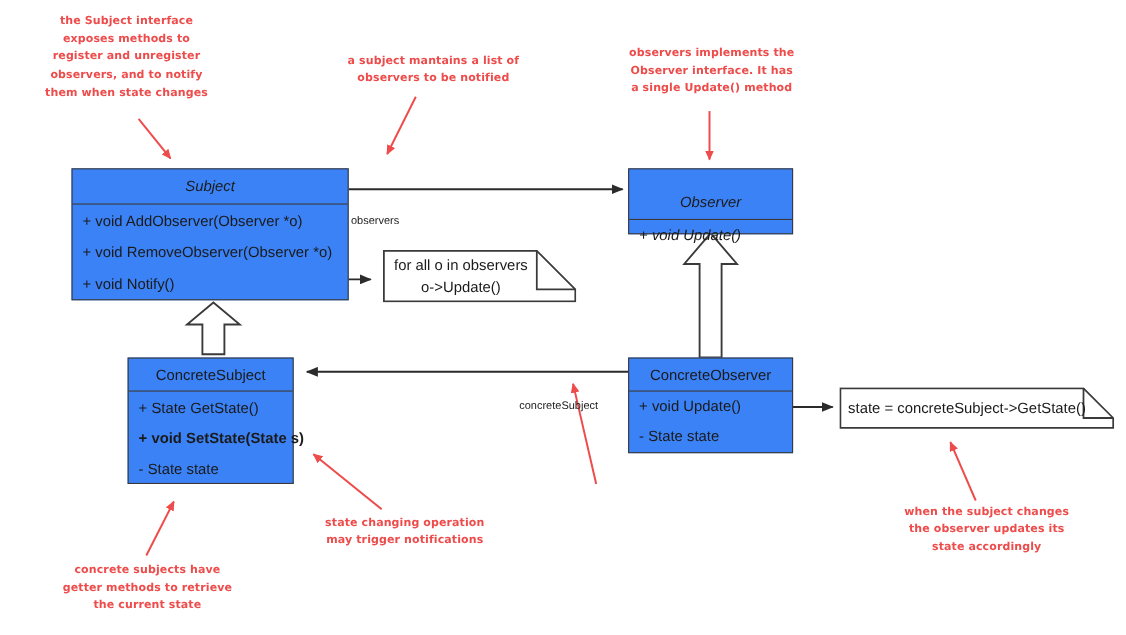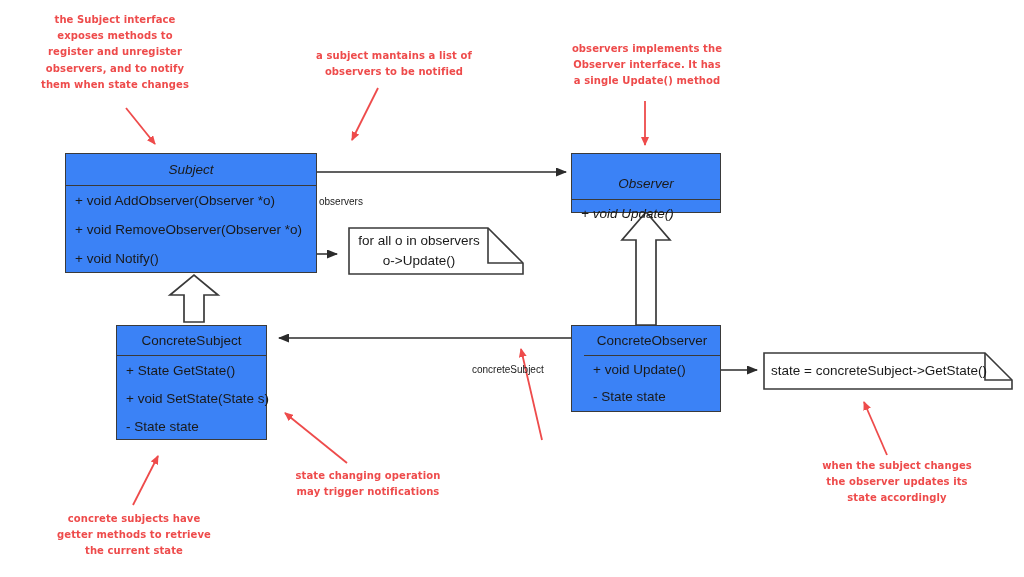--- a/index.html
+++ b/index.html
@@ -192,26 +192,26 @@
     <div class="uml-title abstract" style="height:32px;margin-top:14px;">Observer</div>
     <div class="uml-members">
       <div class="uml-member abstract" style="height:26px;">+ void Update()</div>
     </div>
   </div>
 
   <div class="uml-box" style="left:116px; top:325px; width:151px; height:115px;">
     <div class="uml-title" style="height:30px;">ConcreteSubject</div>
     <div class="uml-members">
       <div class="uml-member" style="height:28px;">+ State GetState()</div>
-      <div class="uml-member" style="height:28px;">+ void SetState(State s)</div>
+      <div class="uml-member" style="height:28px;font-weight:bold;">+ void SetState(State s)</div>
       <div class="uml-member" style="height:28px;">- State state</div>
     </div>
   </div>
 
-  <div class="uml-box" style="left:571px; top:325px; width:150px; height:87px;padding-left:12px;">
+  <div class="uml-box" style="left:571px; top:325px; width:150px; height:87px;">
     <div class="uml-title" style="height:30px;">ConcreteObserver</div>
     <div class="uml-members">
       <div class="uml-member" style="height:27px;">+ void Update()</div>
       <div class="uml-member" style="height:27px;">- State state</div>
     </div>
   </div>
 
   <div class="note" style="left:348px; top:227px; width:176px; height:48px;">
     <svg width="176" height="48" viewBox="0 0 176 48" xmlns="http://www.w3.org/2000/svg">
       <path d="M1,1 L140,1 L175,36 L175,47 L1,47 z" fill="#ffffff" stroke="#3a3a3a" stroke-width="1.6" stroke-linejoin="miter"></path>

